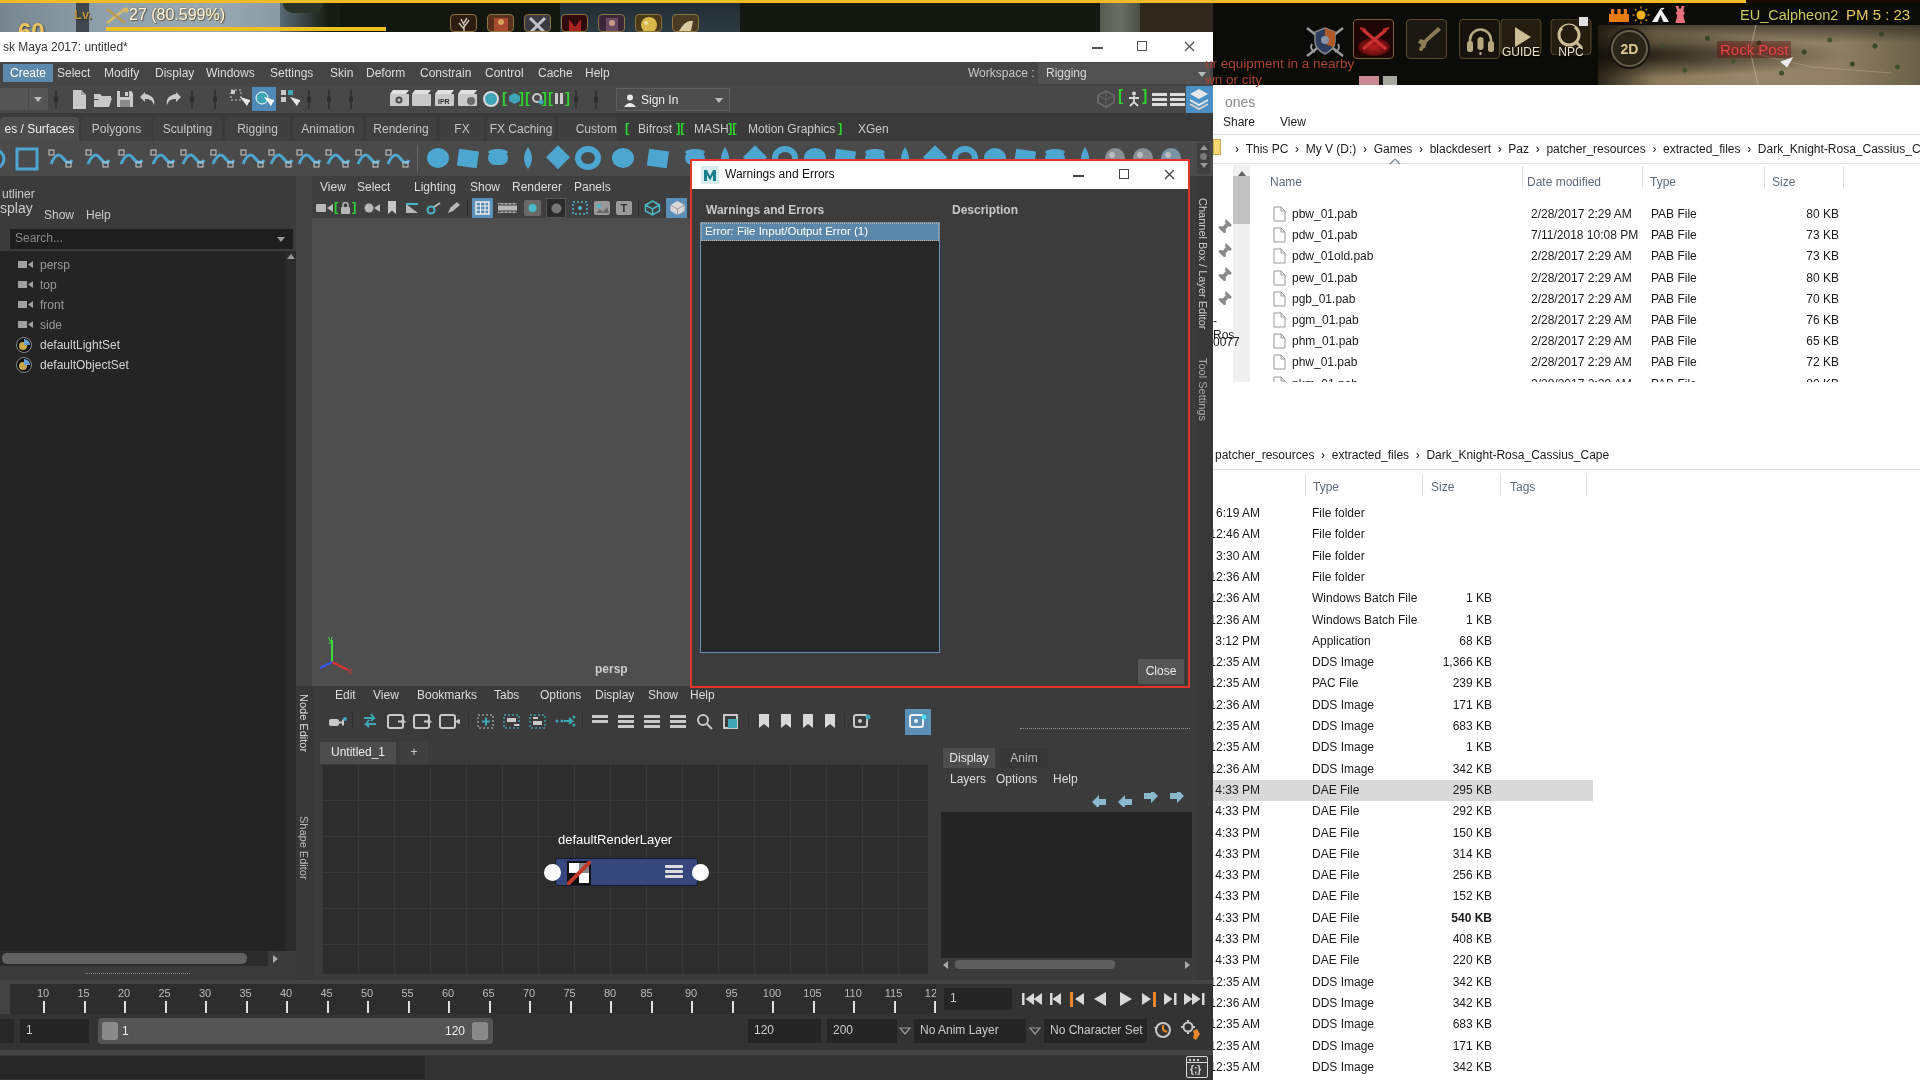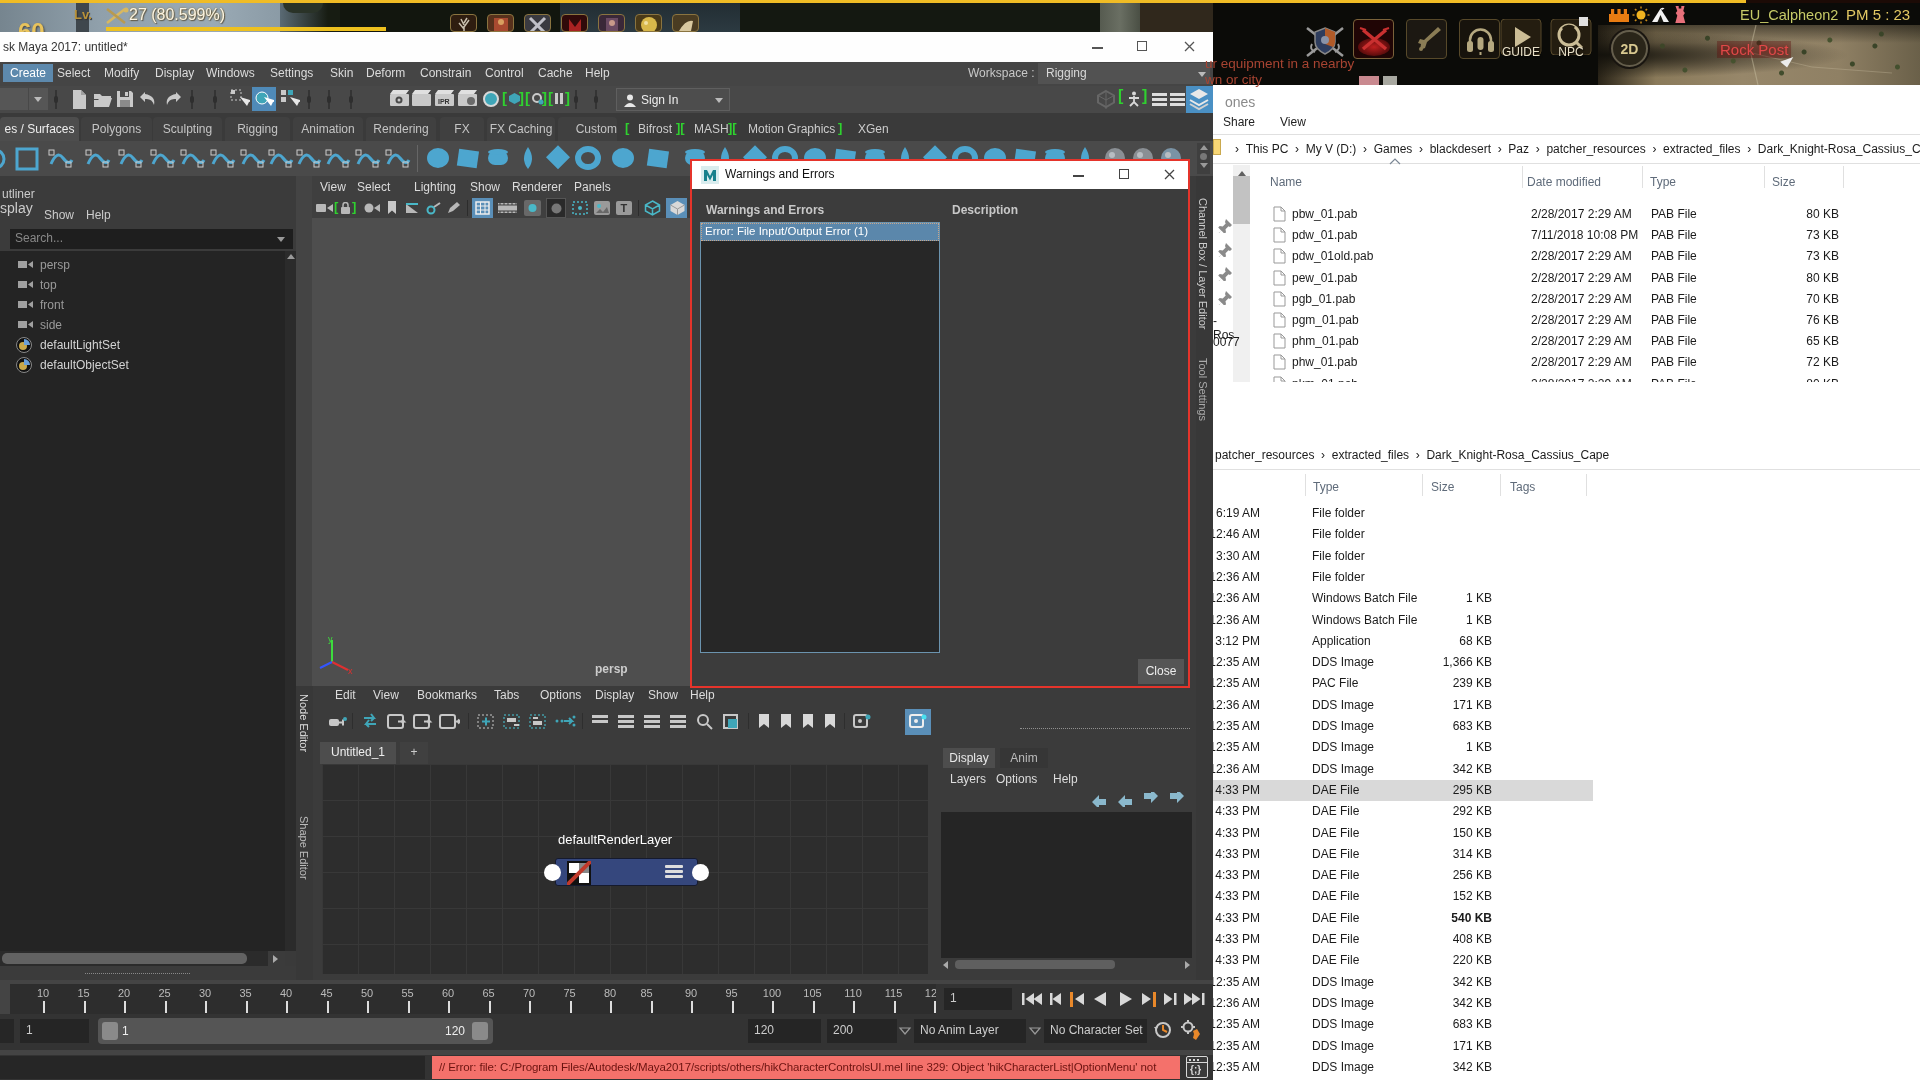--- a/index.html
+++ b/index.html
@@ -1148,21 +1148,20 @@
       </svg>
     <svg class="abs" style="left:1180px;top:5px;" width="22" height="22">
         <circle cx="8" cy="8" r="4.5" fill="none" stroke="#c8c8c8" stroke-width="2"></circle>
         <g stroke="#c8c8c8" stroke-width="2">${""}<line x1="8" y1="1" x2="8" y2="3.5"></line><line x1="8" y1="12.5" x2="8" y2="15"></line><line x1="1" y1="8" x2="3.5" y2="8"></line><line x1="12.5" y1="8" x2="15" y2="8"></line></g>
         <path d="M13 12 l4 -2 3 5 -4 6 -3 -2 1 -4 z" fill="#e8882a"></path>
       </svg>
   </div>
 
   <div class="abs" style="left:0;top:1023px;width:1213px;height:25px;background:#333;">
     <div class="abs" style="left:0;top:1px;width:425px;height:23px;background:#262626;"></div>
-    <div class="abs" style="left:432px;top:1px;width:748px;height:23px;background:#f4716b;color:#6b1310;font-size:11.5px;padding:5px 0 0 7px;letter-spacing:-0.1px;white-space:nowrap;overflow:hidden;">// Error: file: C:/Program Files/Autodesk/Maya2017/scripts/others/hikCharacterControlsUI.mel line 329: Object 'hikCharacterList|OptionMenu' not</div>
     <div class="abs" style="left:1186px;top:1px;width:22px;height:22px;background:#3a3a3a;border:1.5px solid #d8d8d8;border-radius:2px;">
   <div style="position:absolute;left:2px;top:2px;width:2px;height:2px;background:#d8d8d8;box-shadow:4px 0 #d8d8d8,8px 0 #d8d8d8;"></div>
   <div style="position:absolute;left:0;top:5px;width:100%;border-top:1px solid #d8d8d8;"></div>
   <div style="position:absolute;left:3px;top:7px;color:#d8d8d8;font-size:10px;font-weight:bold;">{;}</div>
 </div>
   </div>
 </div>
 
 <div class="abs" id="game-icons" style="left:1213px;top:0;width:707px;height:85px;pointer-events:none;">
     <div class="abs" style="left:88px;top:18px;width:48px;height:44px;"><svg width="48" height="44">

